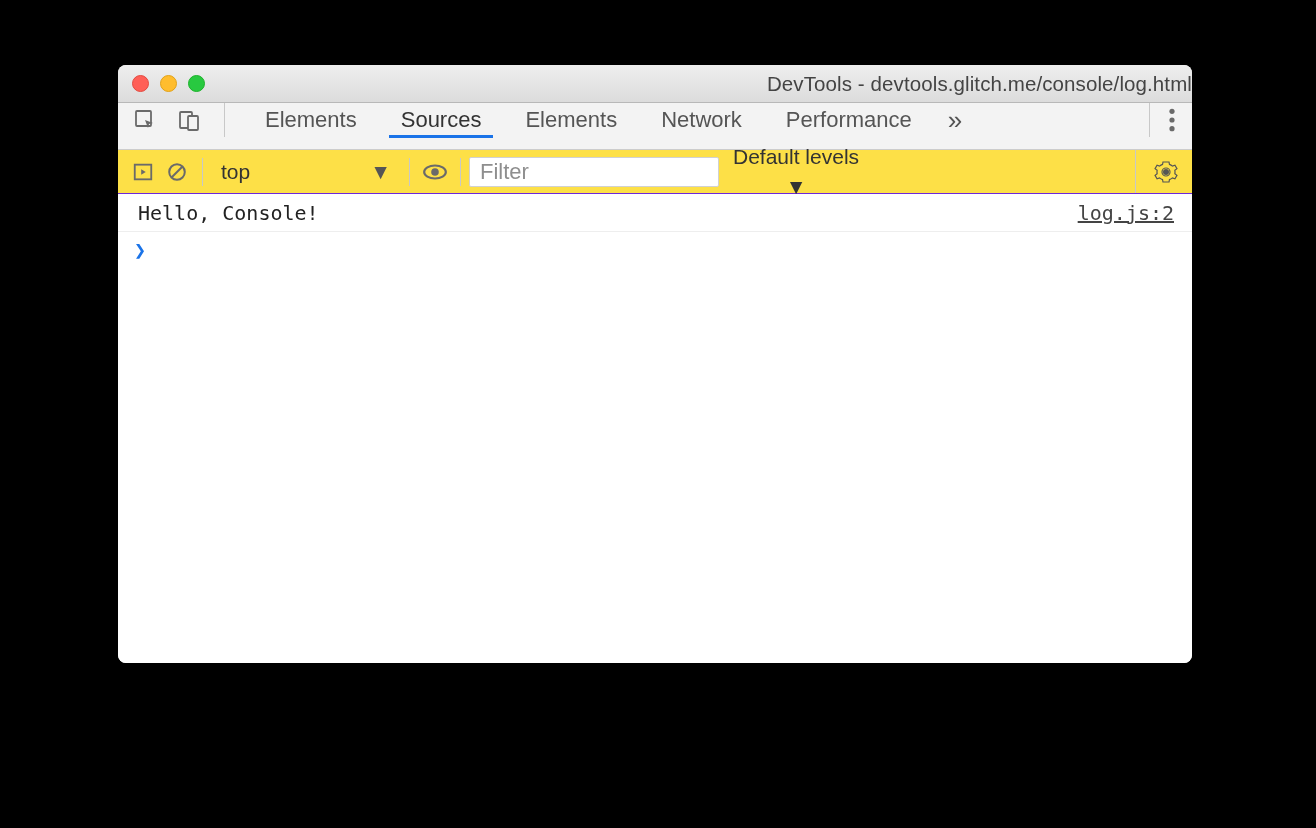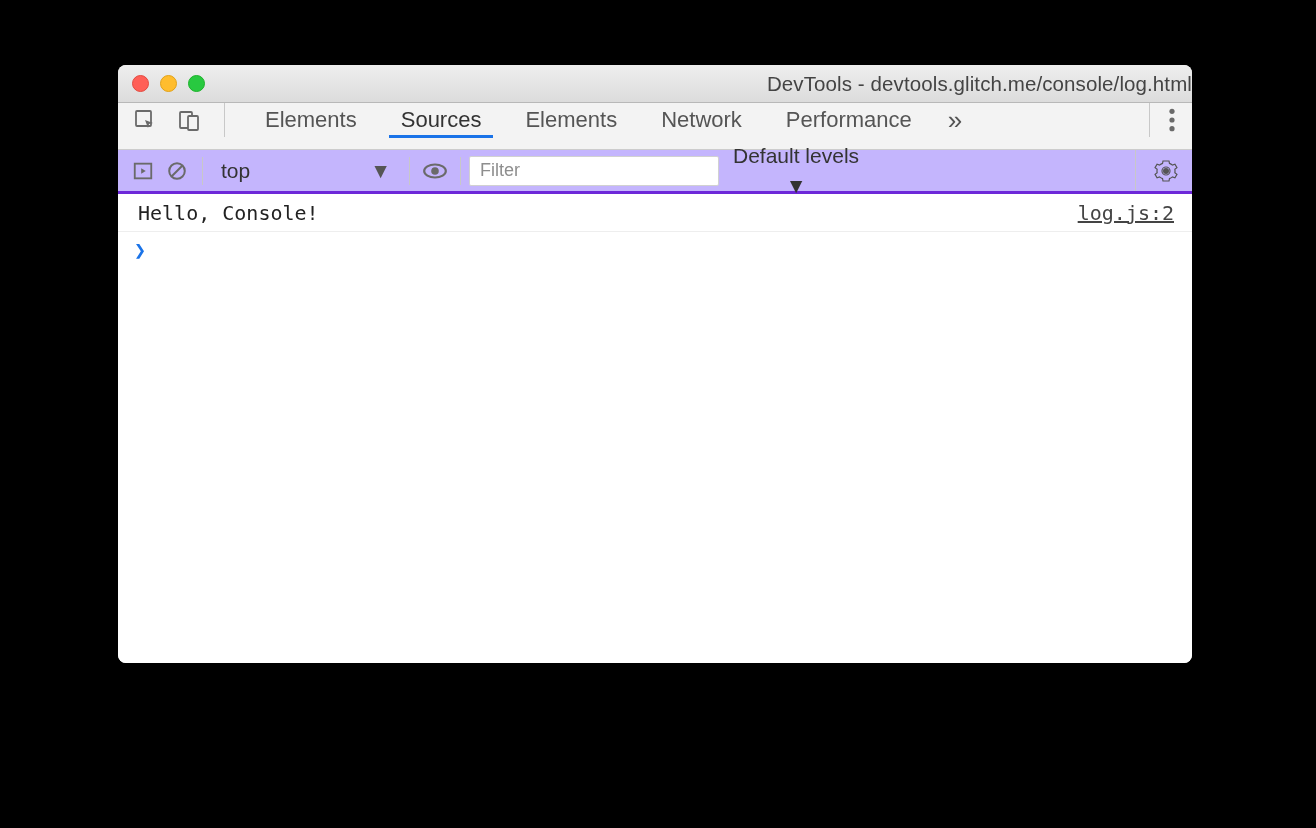--- a/index.html
+++ b/index.html
@@ -105,22 +105,22 @@
     padding: 0 6px 0 18px;
     border-left: 1px solid #c8c8c8;
     height: 100%;
     display: flex;
     align-items: center;
     color: #666;
   }
   
   .toolbar {
     height: 44px;
-    background: #c4b5fd;
-    border-bottom: 3px solid #6d28d9;
+    background: #fde047;
+    border-bottom: 1px solid #6d28d9;
     display: flex;
     align-items: center;
     padding: 0 8px;
     gap: 0;
   }
   .tb-icon {
     display: flex;
     align-items: center;
     justify-content: center;
     width: 34px;
@@ -138,21 +138,21 @@
     align-items: center;
     font-size: 21px;
     color: #333;
     padding: 0 10px 0 10px;
     gap: 120px;
     cursor: default;
   }
   .context-select .caret { color: #555; }
   .filter-input {
     height: 30px;
-    font-size: 18px;
+    font-size: 22px;
     color: #8e8e8e;
     border: 1px solid #d1d1d1;
     border-radius: 2px;
     padding: 0 10px;
     width: 250px;
     background: #fff;
     display: flex;
     align-items: center;
   }
   .levels {

